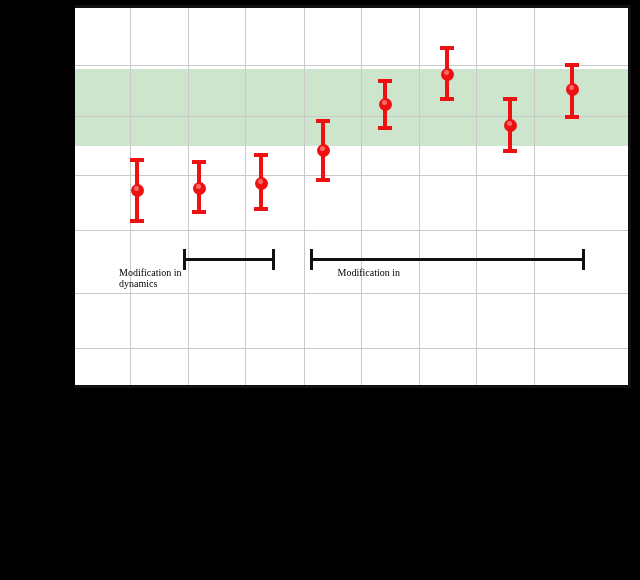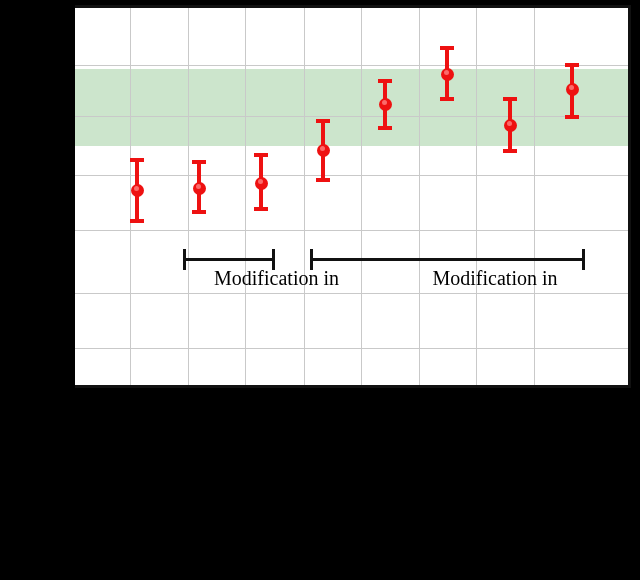--- a/index.html
+++ b/index.html
@@ -16,21 +16,21 @@
   .bar{position:absolute;width:4px;background:#ee1111;left:50%;margin-left:-2px;}
   .cap{position:absolute;width:14px;height:4px;background:#ee1111;left:50%;margin-left:-7px;}
   .dot{position:absolute;width:13px;height:13px;border-radius:50%;background:#ee1111;
        left:50%;margin-left:-6.5px;}
   .dot::after{content:"";position:absolute;left:3px;top:2px;width:5px;height:5px;
        border-radius:50%;background:#ff8888;opacity:.75;}
   .bracket{position:absolute;height:22px;}
   .bracket .hline{position:absolute;left:0;right:0;top:9px;height:3px;background:#111;}
   .bracket .tickl,.bracket .tickr{position:absolute;top:0;width:3px;height:21px;background:#111;}
   .bracket .tickl{left:0;} .bracket .tickr{right:0;}
-  .annot{position:absolute;text-align:right;font-size:20px;line-height:1.12;color:#000;
+  .annot{position:absolute;text-align:left;font-size:10px;line-height:1.12;color:#000;
          font-family:"Liberation Serif",serif;}
   .annot span{display:block;}
   .mask{position:absolute;background:#000;}
 </style>
 </head>
 <body>
 
 <div id="page">
 
   <div id="plot">
@@ -106,20 +106,21 @@
         </div>
       </div>
     <div id="annots">
         <div class="bracket" style="left: 108px; width: 92px; top: 241px;">
           <div class="tickl"></div>
           <div class="hline"></div>
           <div class="tickr"></div>
         </div>
         <div class="annot" style="left: 44px; width: 220px; top: 259px;">
           <span>Modification in</span>
+          <span>dynamics</span>
         </div>
         <div class="bracket" style="left: 235px; width: 275px; top: 241px;">
           <div class="tickl"></div>
           <div class="hline"></div>
           <div class="tickr"></div>
         </div>
         <div class="annot" style="left: 262.5px; width: 220px; top: 259px;">
           <span>Modification in</span>
         </div>
       </div>

